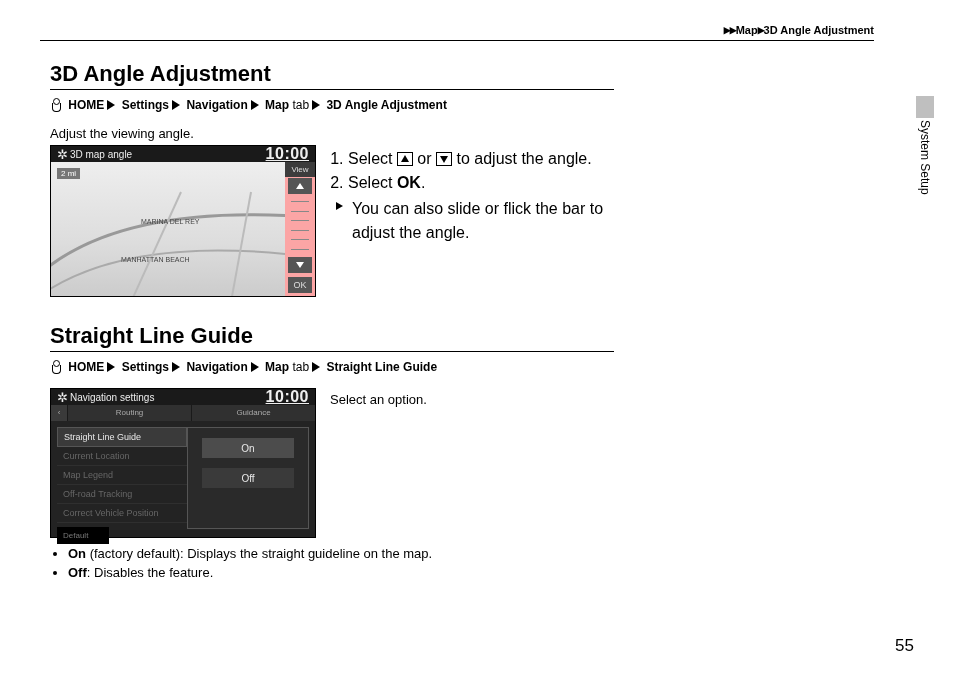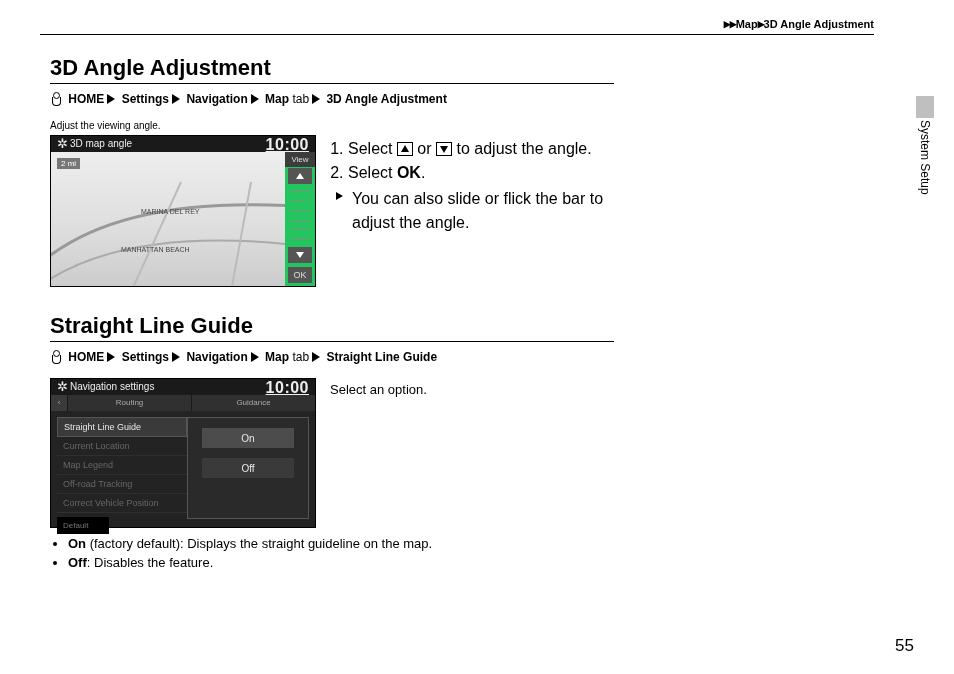--- a/index.html
+++ b/index.html
@@ -10,21 +10,21 @@
     color: #000;
     width: 954px;
     height: 674px;
     overflow: hidden;
   }
   .page {
     position: relative;
     width: 954px;
     height: 674px;
     box-sizing: border-box;
-    padding: 0 40px;
+    padding: 6px 40px;
   }
   .breadcrumb-top {
     text-align: right;
     font-size: 11px;
     font-weight: 600;
     padding-top: 18px;
     padding-bottom: 4px;
     padding-right: 40px;
   }
   .breadcrumb-top .sep {
@@ -72,21 +72,21 @@
     display: inline-block;
     width: 0; height: 0;
     border-top: 5px solid transparent;
     border-bottom: 5px solid transparent;
     border-left: 8px solid #000;
     margin: 0 3px;
     vertical-align: -1px;
   }
   .path-line b { font-weight: 700; }
   .intro {
-    font-size: 10px;
+    font-size: 13px;
     margin: 6px 0 4px 0;
   }
   .row {
     display: flex;
     align-items: flex-start;
     gap: 14px;
   }
   
   .shot {
     border: 1px solid #000;
@@ -96,42 +96,42 @@
   .shot-3d {
     width: 264px; height: 150px;
     position: relative;
   }
   .tbar {
     height: 16px;
     background: #1a1a1a;
     color: #eee;
     font-size: 10px;
     display: flex;
-    align-items: flex-start;
+    align-items: center;
     justify-content: space-between;
     padding: 0 6px;
   }
   .tbar .clock { font-weight: 700; font-size: 16px; letter-spacing: 0.5px; text-decoration: underline; }
   .map3d-canvas {
     position: absolute;
     left: 0; right: 30px; top: 16px; bottom: 0;
     background: linear-gradient(#eee 0%, #ddd 60%, #ccc 100%);
     overflow: hidden;
   }
   .map3d-canvas .scale {
     position:absolute; left:6px; top:6px;
     background:#777; color:#fff; font-size:8px; padding:1px 4px;
   }
   .map3d-canvas .label1 { position:absolute; left:90px; top:56px; font-size:7px; color:#444; white-space:nowrap;}
   .map3d-canvas .label2 { position:absolute; left:70px; top:94px; font-size:7px; color:#444; white-space:nowrap;}
   .map3d-canvas svg { position:absolute; inset:0; }
   .sidebar3d {
     position: absolute;
     right: 0; top: 16px; bottom: 0; width: 30px;
-    background: #22c55e;
+    background: #fca5a5;
     display: flex; flex-direction: column; align-items: stretch;
     color: #ddd; font-size: 8px;
   }
   .sidebar3d .viewlbl { text-align:center; padding:3px 0; background:#3c3c3c;}
   .sidebar3d .btn { height:16px; margin:1px 3px; background:#555; display:flex; align-items:center; justify-content:center;}
   .sidebar3d .bars { flex:1; margin:2px 6px; display:flex; flex-direction:column; justify-content:space-around;}
   .sidebar3d .bars span { height:1px; background:#888;}
   .sidebar3d .ok { height:16px; background:#555; margin:3px; text-align:center; font-size:9px; line-height:16px;}
   .tri-up { width:0;height:0;border-left:4px solid transparent;border-right:4px solid transparent;border-bottom:6px solid #fff;}
   .tri-dn { width:0;height:0;border-left:4px solid transparent;border-right:4px solid transparent;border-top:6px solid #fff;}

